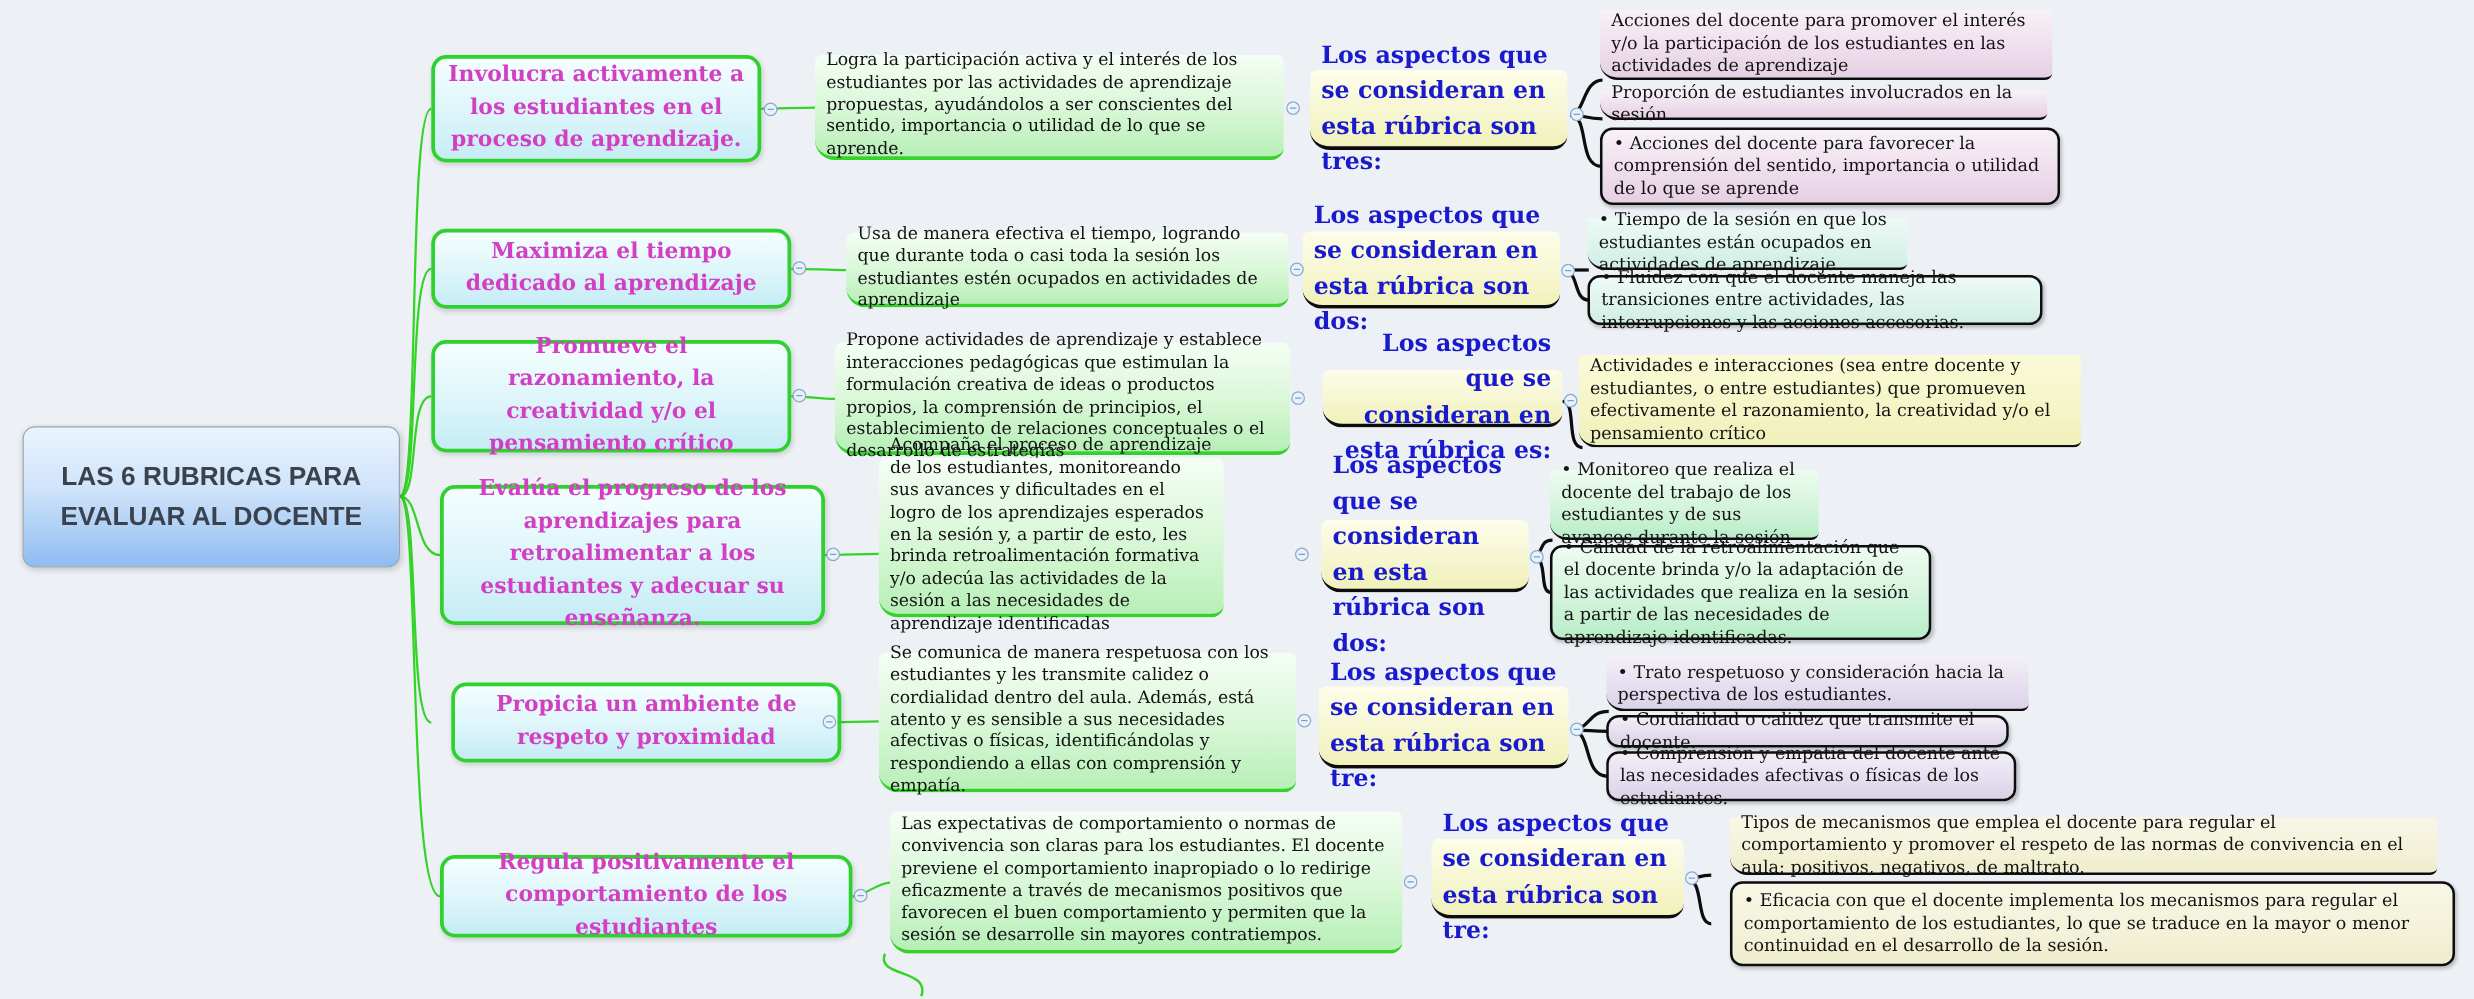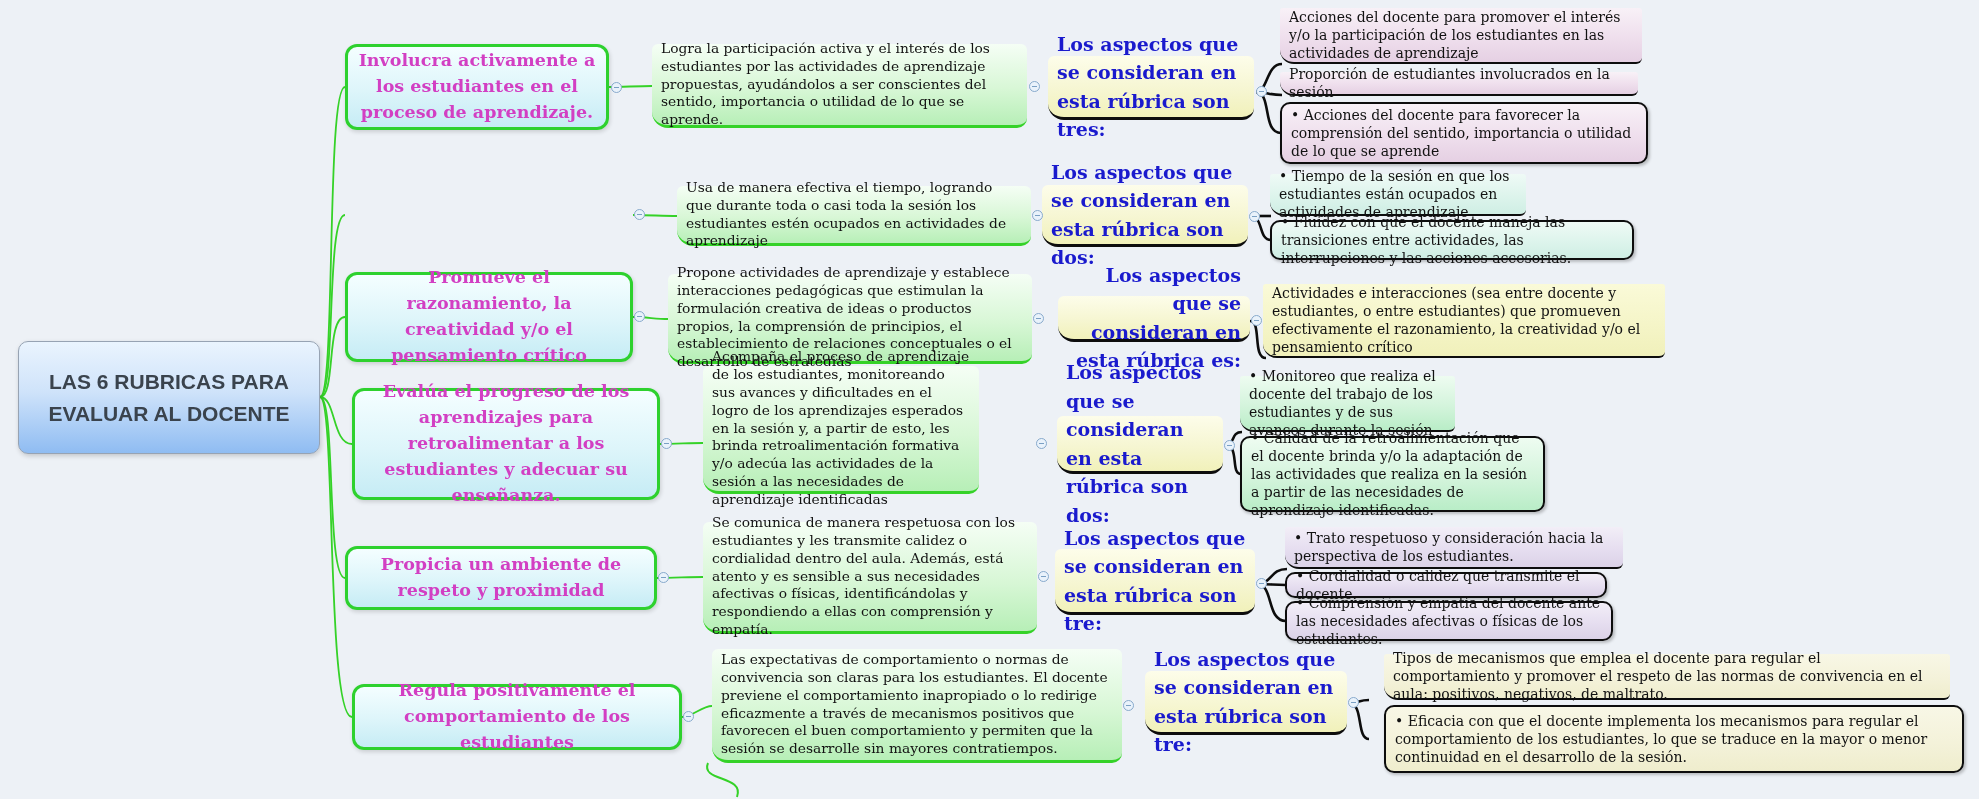--- a/index.html
+++ b/index.html
@@ -104,37 +104,38 @@
 
   <div class="node root" style="left:18px;top:341px;width:302px;height:113px;">LAS 6 RUBRICAS PARA EVALUAR AL DOCENTE</div>
 
   <div class="node title" style="left:345px;top:44px;width:264px;height:86px;">Involucra activamente a los estudiantes en el proceso de aprendizaje.</div>
   <div class="node desc" style="left:652px;top:44px;width:375px;height:84px;">Logra la participación activa y el interés de los estudiantes por las actividades de aprendizaje propuestas, ayudándolos a ser conscientes del sentido, importancia o utilidad de lo que se aprende.</div>
   <div class="node aspects" style="left:1048px;top:56px;width:206px;height:64px;">Los aspectos que se consideran en esta rúbrica son tres:</div>
   <div class="node leaf lf-b1" style="left:1280px;top:8px;width:362px;height:56px;">Acciones del docente para promover el interés y/o la participación de los estudiantes en las actividades de aprendizaje</div>
   <div class="node leaf lf-b1" style="left:1280px;top:72px;width:358px;height:24px;">Proporción de estudiantes involucrados en la sesión</div>
   <div class="node leaf boxed lf-b1" style="left:1280px;top:102px;width:368px;height:62px;">• Acciones del docente para favorecer la comprensión del sentido, importancia o utilidad de lo que se aprende</div>
 
+  <div class="node title" style="left:345px;top:183px;width:288px;height:64px;">Maximiza el tiempo dedicado al aprendizaje</div>
   <div class="node desc" style="left:677px;top:186px;width:354px;height:60px;">Usa de manera efectiva el tiempo, logrando que durante toda o casi toda la sesión los estudiantes estén ocupados en actividades de aprendizaje</div>
   <div class="node aspects" style="left:1042px;top:185px;width:206px;height:62px;">Los aspectos que se consideran en esta rúbrica son dos:</div>
   <div class="node leaf lf-b2" style="left:1270px;top:174px;width:256px;height:42px;">• Tiempo de la sesión en que los estudiantes   están ocupados en actividades de aprendizaje</div>
   <div class="node leaf boxed lf-b2" style="left:1270px;top:220px;width:364px;height:40px;">• Fluidez con que el docente maneja las transiciones entre actividades, las interrupciones y las acciones accesorias.</div>
 
   <div class="node title" style="left:345px;top:272px;width:288px;height:90px;">Promueve el razonamiento, la creatividad y/o el pensamiento crítico</div>
   <div class="node desc" style="left:668px;top:274px;width:364px;height:90px;">Propone actividades de aprendizaje y establece interacciones pedagógicas que estimulan la formulación creativa de ideas o productos propios, la comprensión de principios, el establecimiento de relaciones conceptuales o el desarrollo de estrategias</div>
   <div class="node aspects" style="left:1058px;top:296px;width:192px;height:46px;text-align:right;">Los aspectos que se consideran en esta rúbrica es:</div>
   <div class="node leaf lf-b3" style="left:1263px;top:284px;width:402px;height:74px;">Actividades e interacciones (sea entre docente y estudiantes, o entre estudiantes) que promueven efectivamente el razonamiento, la creatividad y/o el pensamiento crítico</div>
 
   <div class="node title" style="left:352px;top:388px;width:308px;height:112px;">Evalúa el progreso de los aprendizajes para retroalimentar a los estudiantes y adecuar su enseñanza.</div>
   <div class="node desc" style="left:703px;top:366px;width:276px;height:128px;">Acompaña el proceso de aprendizaje de los estudiantes, monitoreando sus avances y dificultades en el logro de los aprendizajes esperados en la sesión y, a partir de esto, les brinda retroalimentación formativa y/o adecúa las actividades de la sesión a las necesidades de aprendizaje identificadas</div>
   <div class="node aspects" style="left:1057px;top:416px;width:166px;height:58px;">Los aspectos que se consideran en esta rúbrica son dos:</div>
   <div class="node leaf lf-b4" style="left:1240px;top:376px;width:215px;height:56px;">• Monitoreo que realiza el docente del trabajo de los estudiantes y de sus avances durante la sesión</div>
   <div class="node leaf boxed lf-b4" style="left:1240px;top:436px;width:305px;height:76px;">• Calidad de la retroalimentación que el docente brinda y/o la adaptación de las actividades que realiza en la sesión a partir de las necesidades de aprendizaje identificadas.</div>
 
-  <div class="node title" style="left:345px;top:546px;width:312px;height:64px;">Propicia un ambiente de respeto y proximidad</div>
+  <div class="node title" style="left:361px;top:546px;width:312px;height:64px;">Propicia un ambiente de respeto y proximidad</div>
   <div class="node desc" style="left:703px;top:522px;width:334px;height:112px;">Se comunica de manera respetuosa con los estudiantes y les transmite calidez o cordialidad dentro del aula. Además, está atento y es sensible a sus necesidades afectivas o físicas, identificándolas y respondiendo a ellas con comprensión y empatía.</div>
   <div class="node aspects" style="left:1055px;top:549px;width:200px;height:66px;">Los aspectos que se consideran en esta rúbrica son tre:</div>
   <div class="node leaf boxed lf-b5" style="left:1285px;top:572px;width:322px;height:26px;">• Cordialidad o calidez que transmite el docente.</div>
   <div class="node leaf lf-b5" style="left:1285px;top:527px;width:338px;height:42px;">• Trato respetuoso y consideración hacia la perspectiva de los estudiantes.</div>
   <div class="node leaf boxed lf-b5" style="left:1285px;top:601px;width:328px;height:40px;">• Comprensión y empatía del docente ante las necesidades afectivas o físicas de los estudiantes.</div>
 
   <div class="node title" style="left:352px;top:684px;width:330px;height:66px;">Regula positivamente el comportamiento de los estudiantes</div>
   <div class="node desc" style="left:712px;top:649px;width:410px;height:114px;">Las expectativas de comportamiento o normas de convivencia son claras para los estudiantes. El docente previene el comportamiento inapropiado o lo redirige eficazmente a través de mecanismos positivos que favorecen el buen comportamiento y permiten que la sesión se desarrolle sin mayores contratiempos.</div>
   <div class="node aspects" style="left:1145px;top:671px;width:202px;height:64px;">Los aspectos que se consideran en esta rúbrica son tre:</div>
   <div class="node leaf lf-b6" style="left:1368px;top:654px;width:566px;height:46px;">Tipos de mecanismos que emplea el docente para regular el comportamiento y promover el respeto de las normas de convivencia en el aula: positivos, negativos, de maltrato.</div>

